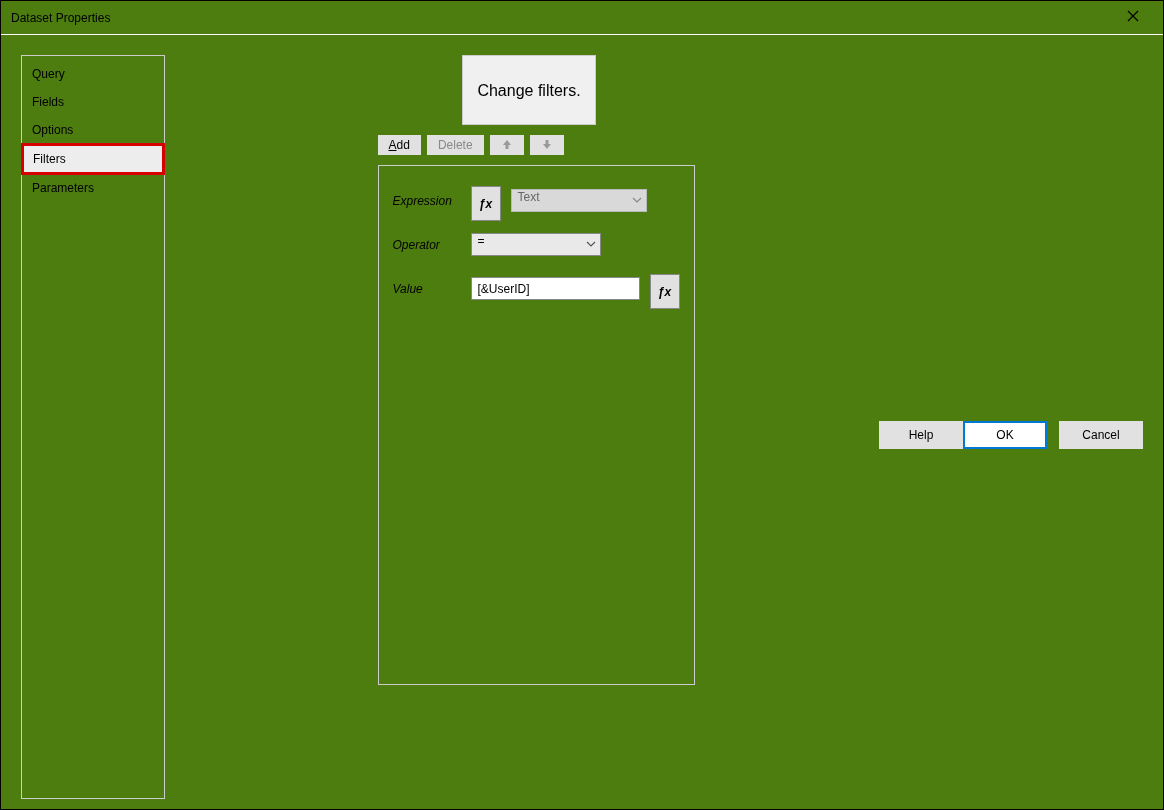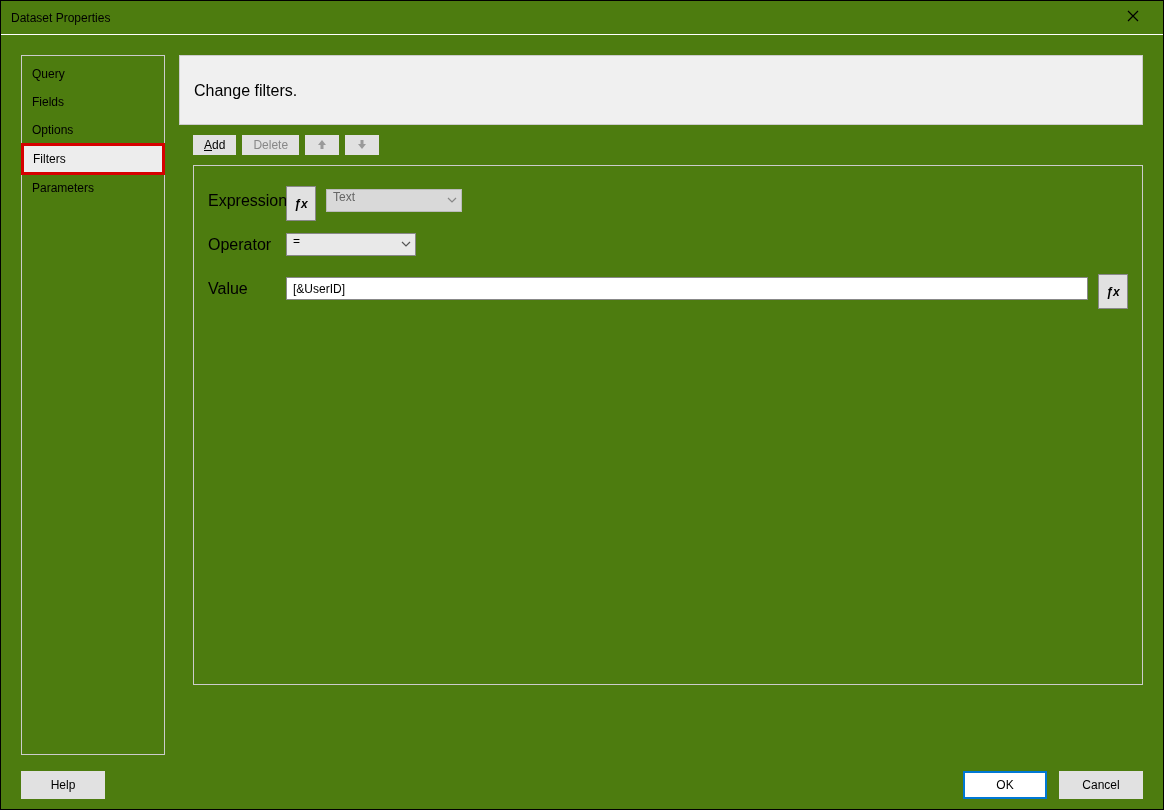--- a/index.html
+++ b/index.html
@@ -35,21 +35,20 @@
     height: 28px;
     display: flex;
     align-items: center;
     justify-content: center;
     cursor: pointer;
   }
   .close-btn svg { width: 12px; height: 12px; }
   .content-wrap {
     flex: 1;
     display: flex;
-    flex-direction: column;
     padding: 20px 20px 10px 20px;
   }
   .main-row {
     flex: 1;
     display: flex;
     gap: 14px;
     min-height: 0;
   }
   .sidebar {
     width: 144px;
@@ -71,20 +70,21 @@
   }
   .sidebar-item.highlight {
     outline: 3px solid #d60000;
     outline-offset: -2px;
   }
   .right-col {
     flex: 1;
     display: flex;
     flex-direction: column;
     min-width: 0;
+    align-items: center;
   }
   .pane-header {
     border: 1px solid #ccc;
     border-bottom: 1px solid #ccc;
     padding: 26px 14px 24px 14px;
     background: #f0f0f0;
     font-size: 16px;
   }
   .pane-body {
     display: flex;
@@ -126,21 +126,22 @@
     gap: 12px;
     min-height: 520px;
   }
   .form-row {
     display: flex;
     align-items: center;
     gap: 10px;
   }
   .form-label {
     width: 68px;
-    font-size: 16px;
+    font-size: 12px;
+    font-style: italic;
   }
   .text-input {
     border: 1px solid #888;
     height: 23px;
     padding: 0 6px;
     font-size: 12px;
     background: #fff;
   }
   .combo {
     position: relative;

